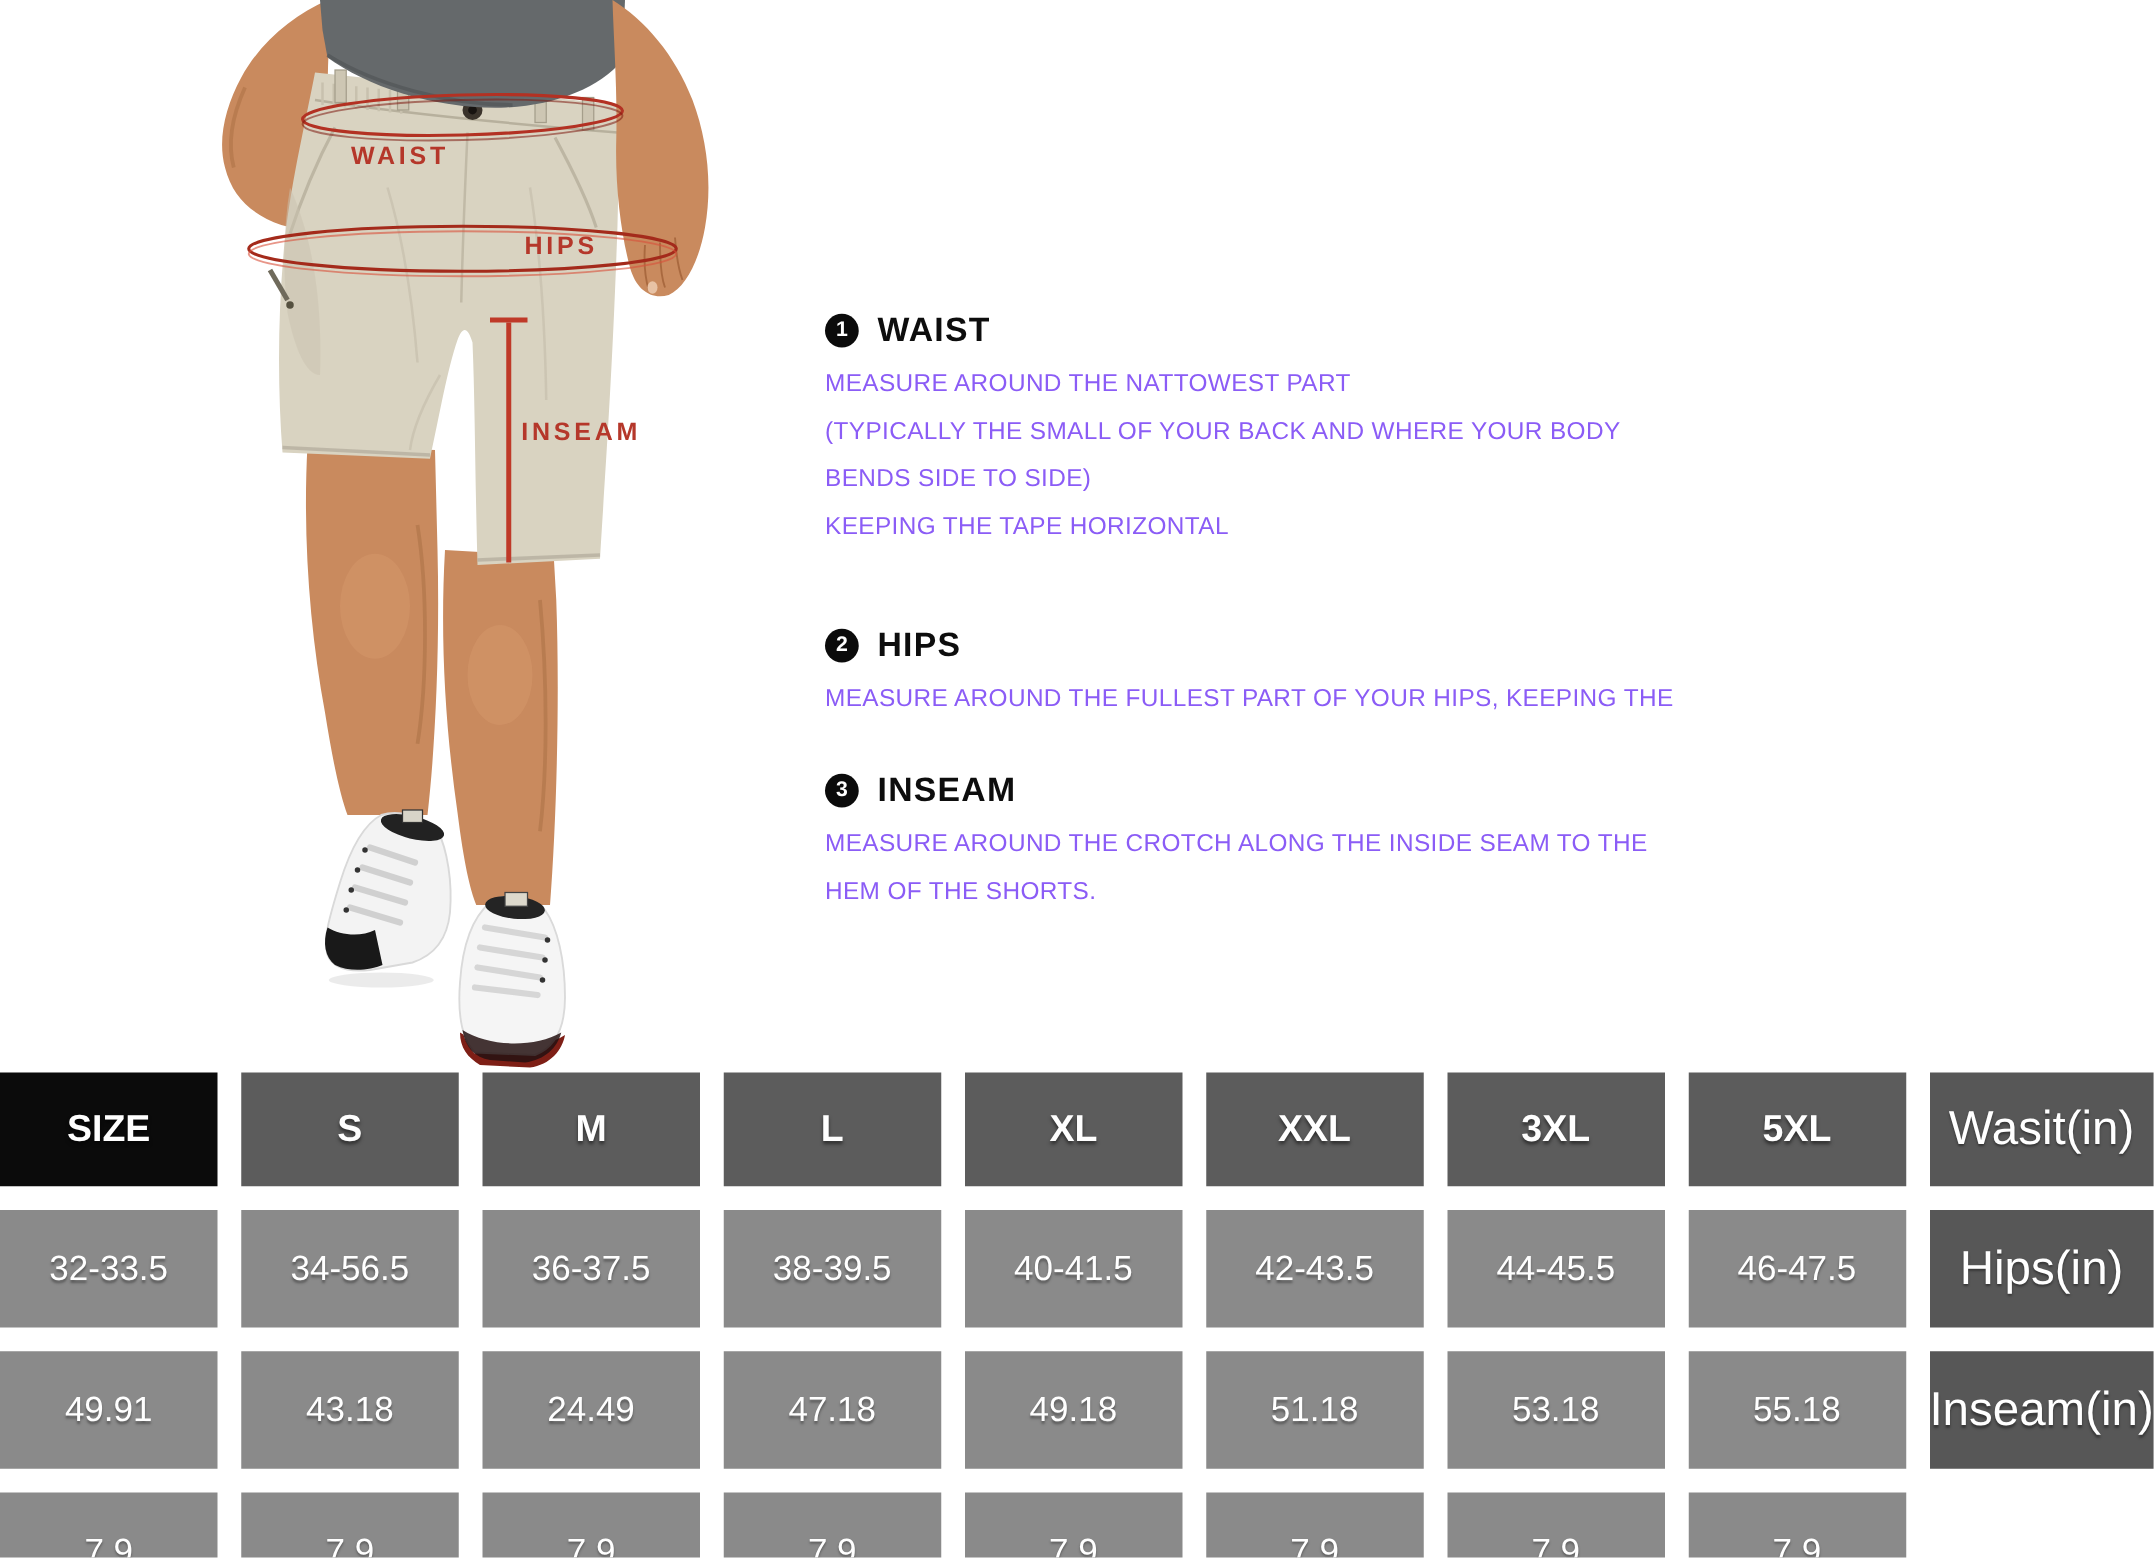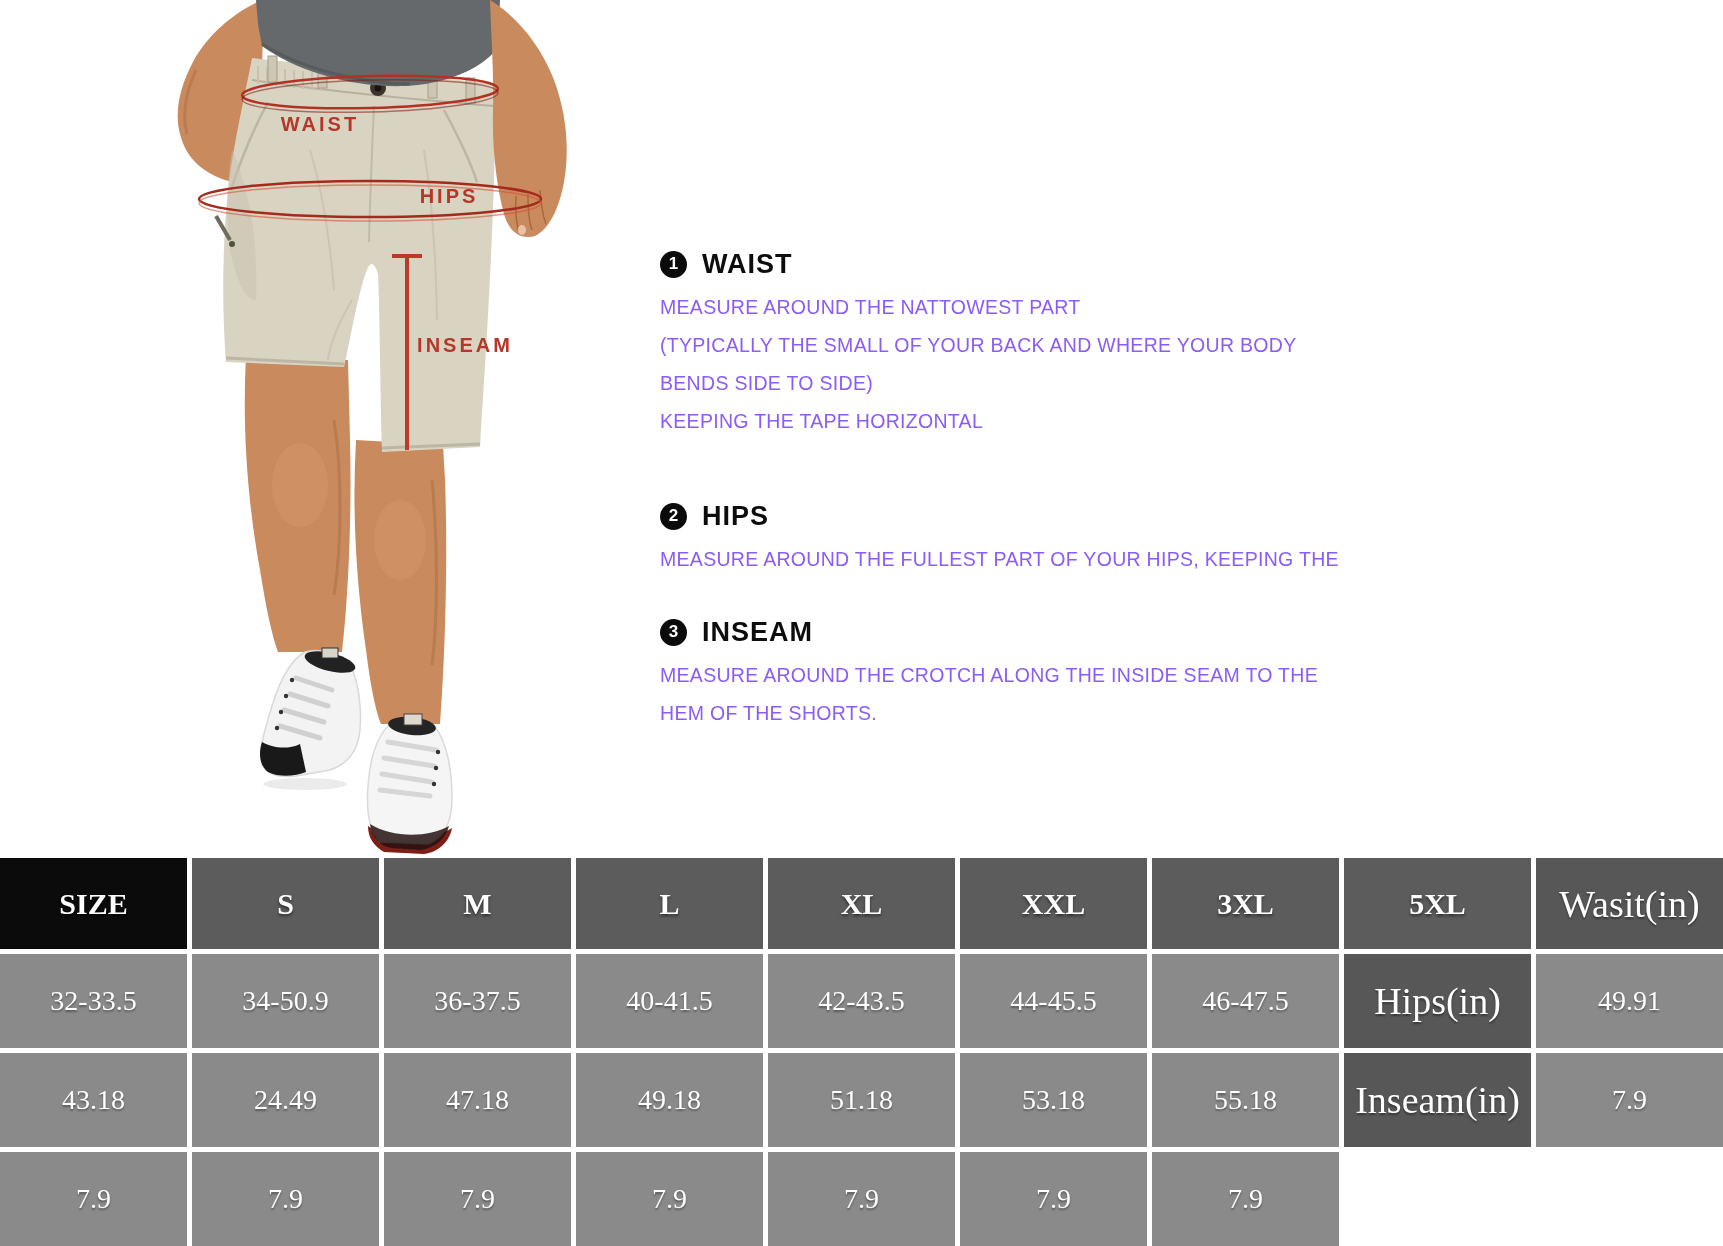--- a/index.html
+++ b/index.html
@@ -32,23 +32,22 @@
   .inst-line { font-size:19.5px; line-height:38px; color:#8b5cf6; letter-spacing:0.3px; white-space:nowrap; }
   .sec-2 { margin-top:62px; }
   .sec-3 { margin-top:40px; }
 
   
   .size-table {
     position:absolute; left:0; top:858px; width:1723px; height:385px;
     display:grid;
     grid-template-columns:repeat(9,1fr);
     grid-template-rows:91px 94px 94px 94px;
-    gap:5px;
+    gap:19px;
     background:#ffffff;
-    font-family:Liberation Serif, serif;
   }
   .cell { display:flex; align-items:center; justify-content:center; color:#fff; }
   .cell.header {
     background:var(--table-header-bg,#5c5c5c);
     font-size:30px; font-weight:bold;
     text-shadow:0 2px 3px rgba(0,0,0,.5);
   }
   .cell.size-cell { background:var(--table-size-bg,#0b0b0b); }
   .cell.row-label {
     background:var(--table-label-bg,#575757);
@@ -187,22 +186,23 @@
   <div class="cell header">S</div>
   <div class="cell header">M</div>
   <div class="cell header">L</div>
   <div class="cell header">XL</div>
   <div class="cell header">XXL</div>
   <div class="cell header">3XL</div>
   <div class="cell header">5XL</div>
 
   <div class="cell row-label">Wasit(in)</div>
   <div class="cell value">32-33.5</div>
-  <div class="cell value">34-50.9</div>
+  <div class="cell value">34-56.5</div>
   <div class="cell value">36-37.5</div>
+  <div class="cell value">38-39.5</div>
   <div class="cell value">40-41.5</div>
   <div class="cell value">42-43.5</div>
   <div class="cell value">44-45.5</div>
   <div class="cell value">46-47.5</div>
 
   <div class="cell row-label">Hips(in)</div>
   <div class="cell value">49.91</div>
   <div class="cell value">43.18</div>
   <div class="cell value">24.49</div>
   <div class="cell value">47.18</div>

